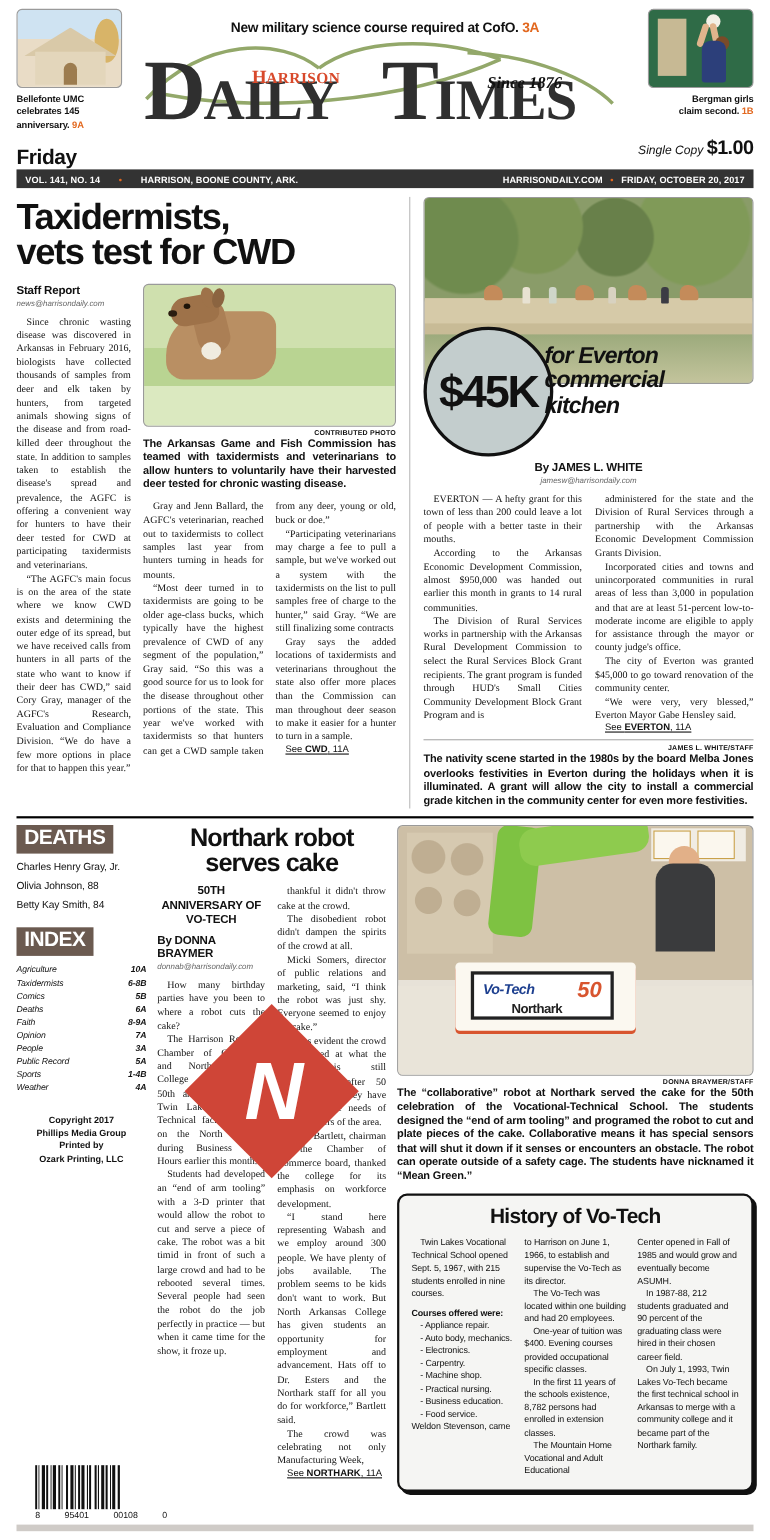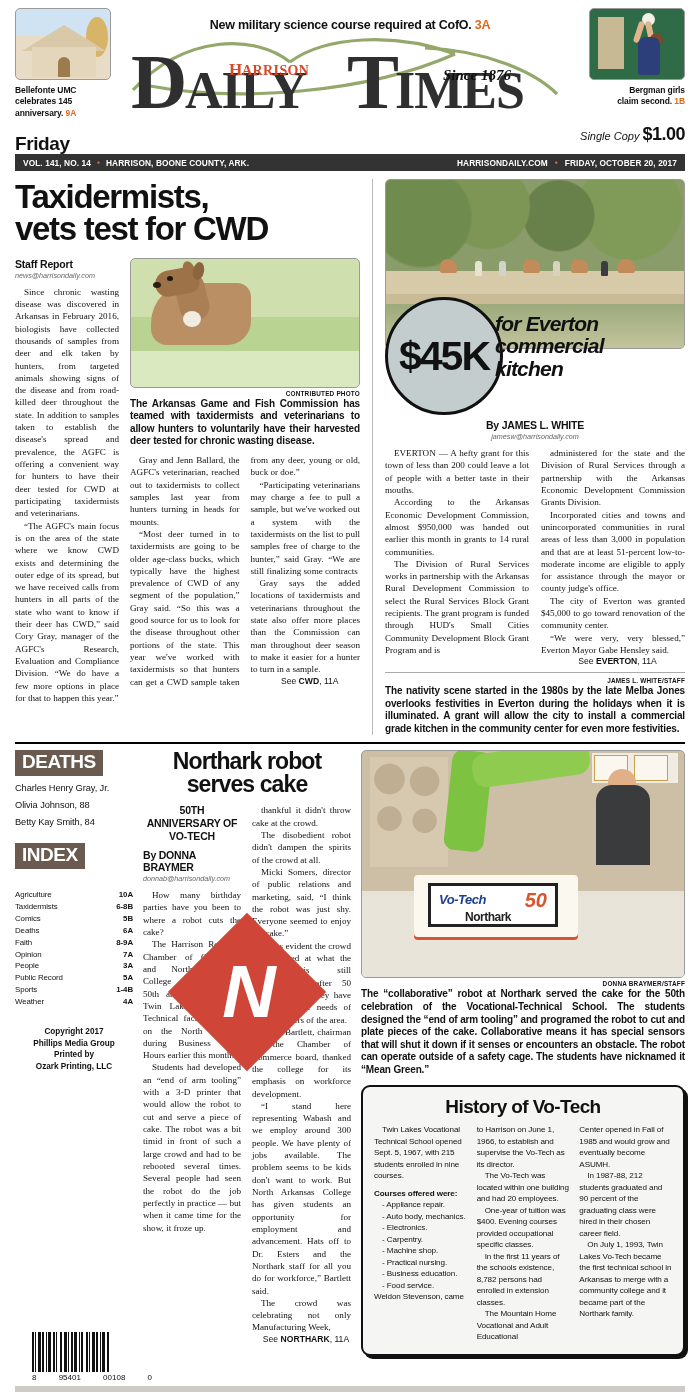--- a/index.html
+++ b/index.html
@@ -33,21 +33,21 @@
 
   
   .masthead { position:relative; height:96px; margin-top:-4px; }
   .masthead svg { position:absolute; left:50%; transform:translateX(-50%); top:0; }
 
   .namebar {
     background:#333; color:#fff; height:17px; display:flex; align-items:center;
     padding:0 8px; font-size:8.3px; font-weight:bold; letter-spacing:0.1px;
     margin-top:2px;
   }
-  .namebar .left { display:flex; gap:6px; }
+  .namebar .left { display:flex; gap:17px; }
   .namebar .right { margin-left:auto; display:flex; gap:7px; }
   .dot { color:#e2681f; }
   .hr-thick { border-top:2px solid #000; margin:7px 0 6px 0; }
   .hr-grey { border-top:1px solid #aaa; margin:4px 0; }
 
   
   .top-block { display:flex; gap:12px; padding-top:8px; }
   .top-left { width:345px; flex:0 0 345px; }
   .vdiv { width:1px; background:#bbb; flex:0 0 1px; }
   .top-right { flex:1; }
@@ -55,21 +55,21 @@
   .hl-main { font-size:33px; font-weight:bold; line-height:0.98; letter-spacing:-1.3px; margin:2px 0 12px 0; }
 
   .byline-name { font-size:10.5px; font-weight:bold; letter-spacing:-0.2px; }
   .byline-mail { font-size:7.2px; font-style:italic; color:#666; margin-top:1px; }
 
   .cols2 { column-count:2; column-gap:11px; }
   .cols2b { column-count:2; column-gap:12px; }
 
   .body-txt { font-family:"Liberation Serif", serif; font-size:9.1px; line-height:1.355; text-align:justify; hyphens:auto; }
   .body-txt p { margin:0; text-indent:9px; }
-  .see { font-family:"Liberation Sans", sans-serif; font-size:8.6px; font-weight:normal; text-align:center; text-indent:0; margin-top:2px; }
+  .see { font-family:"Liberation Sans", sans-serif; font-size:8.6px; font-weight:normal; text-align:left; text-indent:0; margin-top:2px;text-decoration:underline; }
   .see b { font-weight:bold; }
 
   .photo { border:1px solid #9a9a9a; border-radius:5px; overflow:hidden; position:relative; }
   .credit { font-size:6.4px; font-weight:bold; text-align:right; letter-spacing:0.2px; margin-top:2px; }
   .cutline { font-size:10px; font-weight:bold; line-height:1.26; text-align:justify; margin-top:1px; letter-spacing:-0.15px; }
 
   
   .k-wrap { position:relative; height:120px; margin-top:-52px; }
   .k-circle {
     position:absolute; left:0px; top:0px; width:118px; height:118px; border-radius:50%;
@@ -345,40 +345,40 @@
           <p>administered for the state and the Division of Rural Services through a partnership with the Arkansas Economic Development Commission Grants Division.</p>
           <p>Incorporated cities and towns and unincorporated communities in rural areas of less than 3,000 in population and that are at least 51-percent low-to-moderate income are eligible to apply for assistance through the mayor or county judge's office.</p>
           <p>The city of Everton was granted $45,000 to go toward renovation of the community center.</p>
           <p>“We were very, very blessed,” Everton Mayor Gabe Hensley said.</p>
           <p class="see"><span>See </span><b>EVERTON</b><span>, 11A</span></p>
         </div>
       </div>
 
       <div class="hr-grey"></div>
       <div class="credit">JAMES L. WHITE/STAFF</div>
-      <div class="cutline">The nativity scene started in the 1980s by the late Melba Jones overlooks festivities in Everton during the holidays when it is illuminated. A grant will allow the city to install a commercial grade kitchen in the community center for even more festivities.</div>
+      <div class="cutline">The nativity scene started in the 1980s by the board Melba Jones overlooks festivities in Everton during the holidays when it is illuminated. A grant will allow the city to install a commercial grade kitchen in the community center for even more festivities.</div>
     </div>
   </div>
 
   <div class="hr-thick"></div>
 
   <div class="bottom">
 
     <div class="col-deaths">
       <div class="boxhead">DEATHS</div>
       <div style="margin-top:2px;">
         <div class="death-item">Charles Henry Gray, Jr.</div>
         <div class="death-item">Olivia Johnson, 88</div>
         <div class="death-item">Betty Kay Smith, 84</div>
       </div>
 
       <div style="margin-top:16px;">
         <div class="boxhead">INDEX</div>
       </div>
-      <div style="margin-top:20px;">
+      <div style="margin-top:7px;font-style:italic;">
         <div class="idx-row">
             <span class="nm">Agriculture</span>
             <span class="pp">10A</span>
           </div>
         <div class="idx-row">
             <span class="nm">Taxidermists</span>
             <span class="pp">6-8B</span>
           </div>
         <div class="idx-row">
             <span class="nm">Comics</span>

